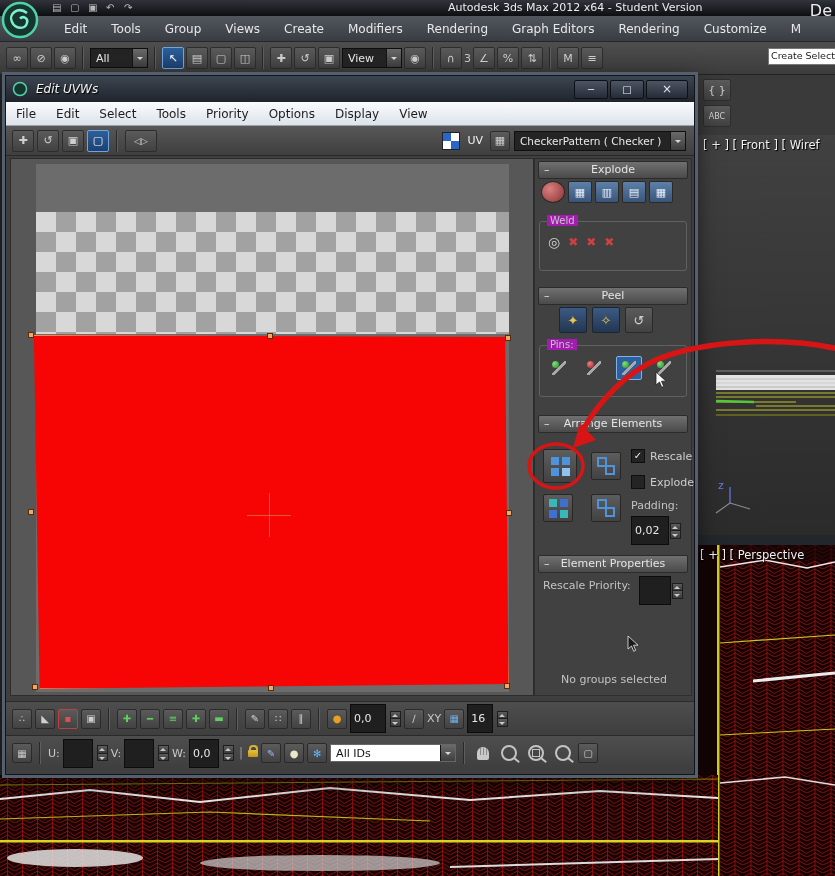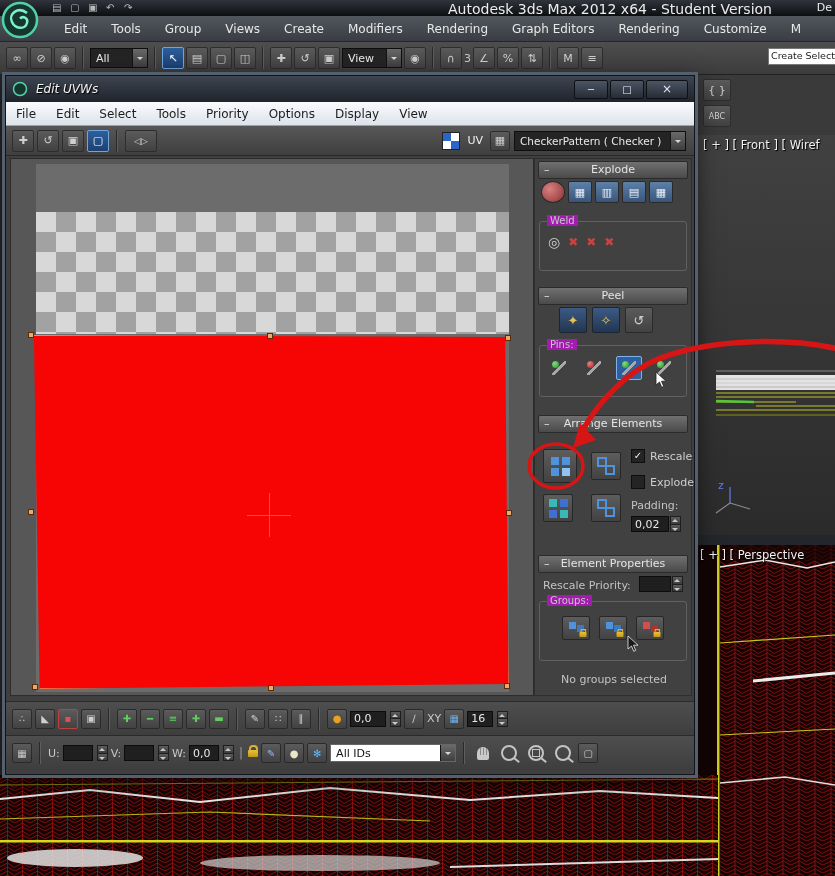--- a/index.html
+++ b/index.html
@@ -3,22 +3,22 @@
 <meta charset="utf-8">
 <style>
   html,body{margin:0;padding:0;background:#1d1d1d;}
   #screen{position:relative;width:835px;height:876px;overflow:hidden;background:#262626;
           font-family:"DejaVu Sans","Liberation Sans",sans-serif;font-size:12px;color:#ddd;}
   .abs{position:absolute;}
   .row{display:flex;align-items:center;}
 
   
   #titlebar{left:0;top:0;width:835px;height:16px;background:linear-gradient(#30343b,#0c0e12);}
-  #titlebar .tb-title{position:absolute;left:448px;top:1px;font-size:14px;color:#ececec;white-space:nowrap;}
-  #titlebar .tb-right{position:absolute;right:3px;top:1px;font-size:11px;color:#ececec;}
+  #titlebar .tb-title{position:absolute;left:448px;top:1px;font-size:11px;color:#ececec;white-space:nowrap;}
+  #titlebar .tb-right{position:absolute;right:3px;top:1px;font-size:16px;color:#ececec;}
   .qicon{font-size:10px;color:#b9b9b9;margin:0 4px;line-height:15px;}
   #menubar{left:0;top:16px;width:835px;height:26px;background:linear-gradient(#51565d,#393d43);border-bottom:1px solid #24262a;display:flex;align-items:center;padding-left:52px;box-sizing:border-box;}
   #menubar .mi{padding:0 12px;color:#e8e8e8;font-size:12px;white-space:nowrap;}
   #maintoolbar{left:0;top:42px;width:835px;height:33px;background:linear-gradient(#4e4e4e,#3c3c3c);border-bottom:1px solid #222;display:flex;align-items:center;padding-left:6px;box-sizing:border-box;gap:2px;}
   .tic{width:20px;height:20px;display:flex;align-items:center;justify-content:center;color:#cfcfcf;font-size:11px;
        background:linear-gradient(#5b5b5b,#414141);border:1px solid #2d2d2d;border-radius:2px;flex:0 0 auto;}
   .tsep{width:1px;height:22px;background:#292929;border-right:1px solid #5e5e5e;margin:0 4px;flex:0 0 auto;}
   .dd{display:flex;align-items:center;background:#242424;border:1px solid #0f0f0f;color:#e9e9e9;font-size:11px;height:20px;box-sizing:border-box;}
   .dd .ddtext{padding:0 5px;white-space:nowrap;overflow:hidden;flex:1;}
   .dd-arrow{width:14px;align-self:stretch;background:linear-gradient(#6a6a6a,#3e3e3e);border-left:1px solid #141414;display:flex;align-items:center;justify-content:center;flex:0 0 auto;}
@@ -79,21 +79,21 @@
   .pin.red::after{background:radial-gradient(circle at 35% 35%,#e88080,#a82020);}
   .packbtn{position:absolute;background:linear-gradient(#5d5d5d,#424242);border:1px solid #272727;border-radius:2px;display:grid;place-items:center;}
   .packsq{width:19px;height:19px;position:relative;}
   .packsq::before{content:"";position:absolute;width:8px;height:8px;top:0;left:0;background:#4f93dd;box-shadow:11px 0 0 #4f93dd,0 11px 0 #4f93dd,11px 11px 0 #8fc3f2;}
   .packsq.o::before{width:6px;height:6px;background:transparent;border:2px solid #4f93dd;box-shadow:none;}
   .packsq.o::after{content:"";position:absolute;width:6px;height:6px;right:1px;bottom:1px;border:2px solid #4f93dd;}
   .packsq.c::before{background:#39b8b8;box-shadow:11px 0 0 #3f6fd0,0 11px 0 #3f6fd0,11px 11px 0 #39b8b8;}
   .cb{width:12px;height:12px;background:#242424;border:1px solid #0e0e0e;text-align:center;flex:0 0 auto;}
   .cb i{font-style:normal;color:#efefef;font-size:10px;line-height:11px;display:block;}
   .cblabel{margin-left:5px;color:#cdcdcd;font-size:11px;}
-  .nfield{height:16px;background:#1f1f1f;border:1px solid #0c0c0c;color:#e8e8e8;font-size:11px;display:flex;align-items:center;padding:0 3px;box-sizing:border-box;}
+  .nfield{height:29px;background:#1f1f1f;border:1px solid #0c0c0c;color:#e8e8e8;font-size:11px;display:flex;align-items:center;padding:0 3px;box-sizing:border-box;}
   .spin{width:11px;height:16px;display:flex;flex-direction:column;margin-left:1px;flex:0 0 auto;}
   .spin b{flex:1;background:linear-gradient(#5c5c5c,#3c3c3c);border:1px solid #1e1e1e;position:relative;}
   .spin b+b{border-top:none;}
   .spin b.up::after{content:"";position:absolute;left:1px;top:2px;border:3px solid transparent;border-top-width:0;border-bottom-color:#c9c9c9;}
   .spin b.dn::after{content:"";position:absolute;left:1px;top:3px;border:3px solid transparent;border-bottom-width:0;border-top-color:#c9c9c9;}
   .ptext{color:#c2c2c2;font-size:11px;}
   .grpbtn{width:26px;height:22px;background:linear-gradient(#5d5d5d,#424242);border:1px solid #272727;border-radius:2px;position:relative;display:flex;align-items:center;justify-content:center;}
   .gsq{width:7px;height:7px;background:#4f93dd;box-shadow:8px 3px 0 #3a78c0;margin:-3px 8px 3px 0;}
   .grpbtn.red .gsq{background:#d05050;box-shadow:8px 3px 0 #b03030;}
   .lockico{width:10px;height:7px;background:linear-gradient(#e8c23a,#c59a14);border-radius:1px;position:relative;flex:0 0 auto;}
@@ -404,37 +404,20 @@
         <span>Element Properties</span>
       </div>
       <div class="ptext" style="position:absolute;left:8px;top:420px">Rescale Priority:</div>
       <div class="row" style="position:absolute;left:104px;top:417px">
         <div class="nfield" style="width:32px"></div>
         <span class="spin">
             <b class="up"></b>
             <b class="dn"></b>
           </span>
       </div>
-      <div class="gbox" style="left:4px;top:442px;width:148px;height:60px">
-        <span class="glabel">Groups:</span>
-        <div class="row" style="margin-top:14px;justify-content:center;gap:9px">
-          <span class="grpbtn">
-              <span class="gsq"></span>
-              <span class="lockico lockmini"></span>
-            </span>
-          <span class="grpbtn">
-              <span class="gsq"></span>
-              <span class="lockico lockmini"></span>
-            </span>
-          <span class="grpbtn red">
-              <span class="gsq"></span>
-              <span class="lockico lockmini"></span>
-            </span>
-        </div>
-      </div>
       <div class="ptext" style="position:absolute;left:0;top:514px;width:158px;text-align:center">No groups selected</div>
     </div>
 
     <div class="botbar" style="top:625px">
       <span class="ic small">∴</span>
       <span class="ic small">◣</span>
       <span class="ic small redsq">▪</span>
       <span class="ic small">▣</span>
       <span class="tsep"></span>
       <span class="ic small green">✚</span>

